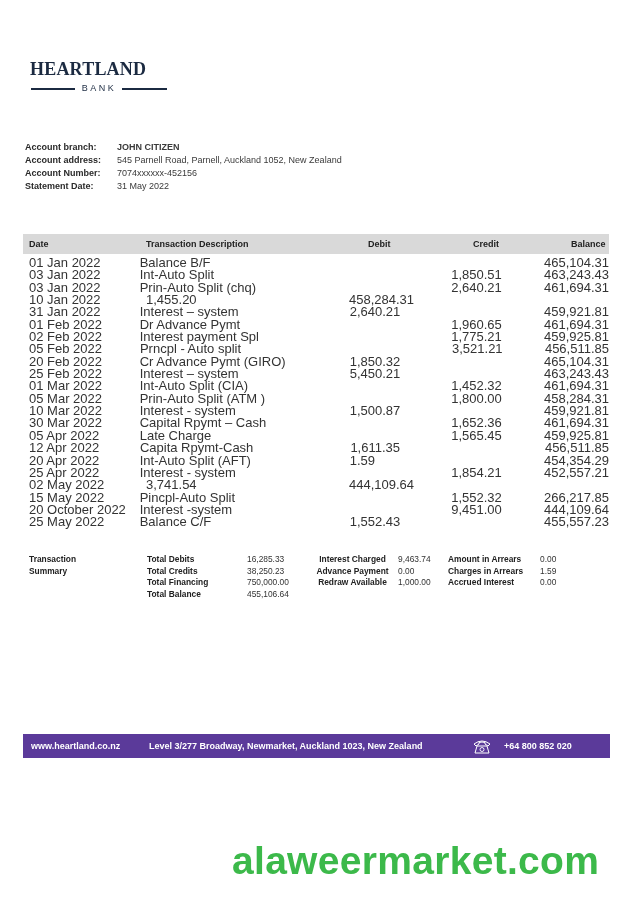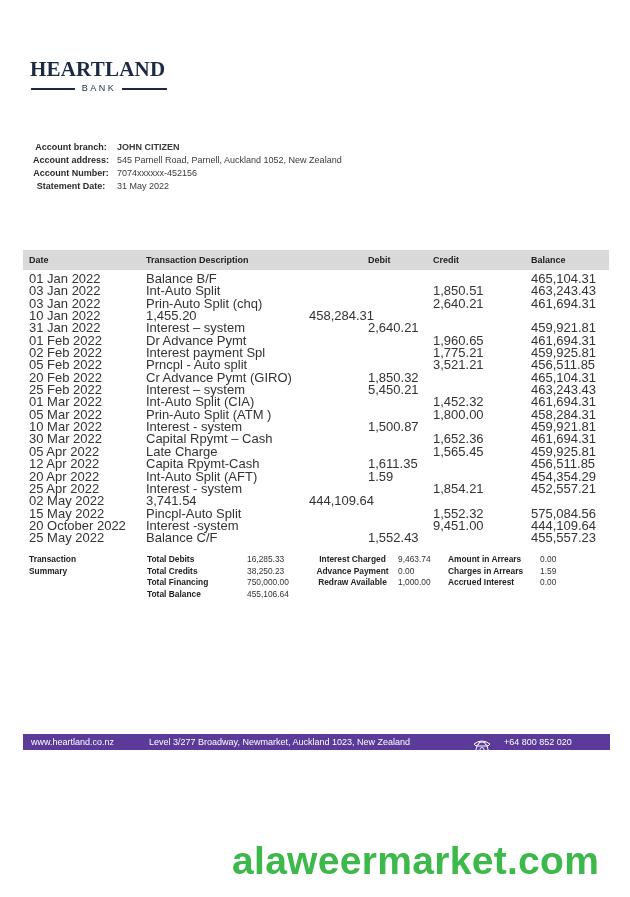--- a/index.html
+++ b/index.html
@@ -2,61 +2,61 @@
 <html><head>
 <meta charset="utf-8">
 <style>
   html, body { margin:0; padding:0; }
   body {
     width:630px; height:897px; background:#ffffff; position:relative; overflow:hidden;
     font-family:"Liberation Sans", sans-serif; color:#2b2b2b;
   }
   .logo { position:absolute; left:30px; top:58px; width:138px; }
   .logo-word {
-    font-family:"Liberation Serif", serif; font-size:21px; font-weight:bold; color:#1b2a41;
+    font-family:"Liberation Serif", serif; font-size:18px; font-weight:bold; color:#1b2a41;
     letter-spacing:0.2px; line-height:22px; white-space:nowrap;
   }
   .logo-sub { position:relative; height:12px; margin-top:2px; }
   .logo-line { position:absolute; top:6px; height:2px; background:#1b2a41; }
   .logo-line.l { left:1px; width:44px; }
   .logo-line.r { right:1px; width:45px; }
   .logo-bank {
     position:absolute; left:0; right:0; top:0; text-align:center; font-size:9px;
     letter-spacing:2.5px; color:#1b2a41; line-height:12px;
   }
 
   .acct { position:absolute; left:25px; top:141px; font-size:9px; line-height:13px; }
   .acct-row { display:flex; }
-  .acct-label { width:92px; font-weight:bold; color:#2a2a2a;text-align:center; }
+  .acct-label { width:92px; font-weight:bold; color:#2a2a2a; }
   .acct-val { color:#3a3a3a; }
   .acct-val.b { font-weight:bold; }
 
-  .tbl { position:absolute; left:23px; top:250px; width:586px; }
+  .tbl { position:absolute; left:23px; top:234px; width:586px; }
   .thead {
     display:flex; background:#d9d9d9; height:20px; align-items:center; font-weight:bold;
     font-size:9px; color:#222;
   }
   .c-date { width:123px; padding-left:6px; box-sizing:border-box; }
   .c-desc { width:222px; }
   .c-debit { width:65px; }
-  .c-credit { width:98px; }
+  .c-credit { width:98px;margin-left:40px; }
   .c-bal { flex:1; }
   .tbody { padding-top:3px; }
   .trow { display:flex; font-size:13px; height:12.35px; line-height:12.35px; color:#333; }
 
   .summary { position:absolute; left:29px; top:554px; font-size:8.4px; line-height:11.5px; }
   .sum-title { position:absolute; left:0; top:0; width:80px; font-weight:bold; color:#222; }
   .sum-col { position:absolute; top:0; }
   .sum-row { display:flex; white-space:nowrap; }
   .sum-lbl { font-weight:bold; color:#222; }
   .sum-val { color:#333; }
 
   .footer {
-    position:absolute; left:23px; top:734px; width:587px; height:16px; background:#5b3a9a;
-    color:#fff; font-size:9px; font-weight:normal; display:flex; align-items:center;
+    position:absolute; left:23px; top:734px; width:587px; height:24px; background:#5b3a9a;
+    color:#fff; font-size:9px; font-weight:bold; display:flex; align-items:center;
   }
   .f-web { position:absolute; left:8px; }
   .f-addr { position:absolute; left:126px; }
   .f-phone-icon { position:absolute; left:449px; top:5px; width:20px; height:16px; }
   .f-phone { position:absolute; left:481px; }
 
   .watermark {
     position:absolute; left:207px; top:838px; font-size:39px; font-weight:bold;
     color:#3cb94a; letter-spacing:0.3px; white-space:nowrap; line-height:46px;margin-left:25px;
   }
@@ -230,21 +230,21 @@
         <span class="c-date">02 May 2022</span>
         <span class="c-debit">3,741.54</span>
         <span class="c-credit"></span>
         <span class="c-bal">444,109.64</span>
       </div>
       <div class="trow">
         <span class="c-date">15 May 2022</span>
         <span class="c-desc">Pincpl-Auto Split</span>
         <span class="c-debit"></span>
         <span class="c-credit">1,552.32</span>
-        <span class="c-bal">575,084.56</span>
+        <span class="c-bal">266,217.85</span>
       </div>
       <div class="trow">
         <span class="c-date">20 October 2022</span>
         <span class="c-desc">Interest -system</span>
         <span class="c-debit"></span>
         <span class="c-credit">9,451.00</span>
         <span class="c-bal">444,109.64</span>
       </div>
       <div class="trow">
         <span class="c-date">25 May 2022</span>

